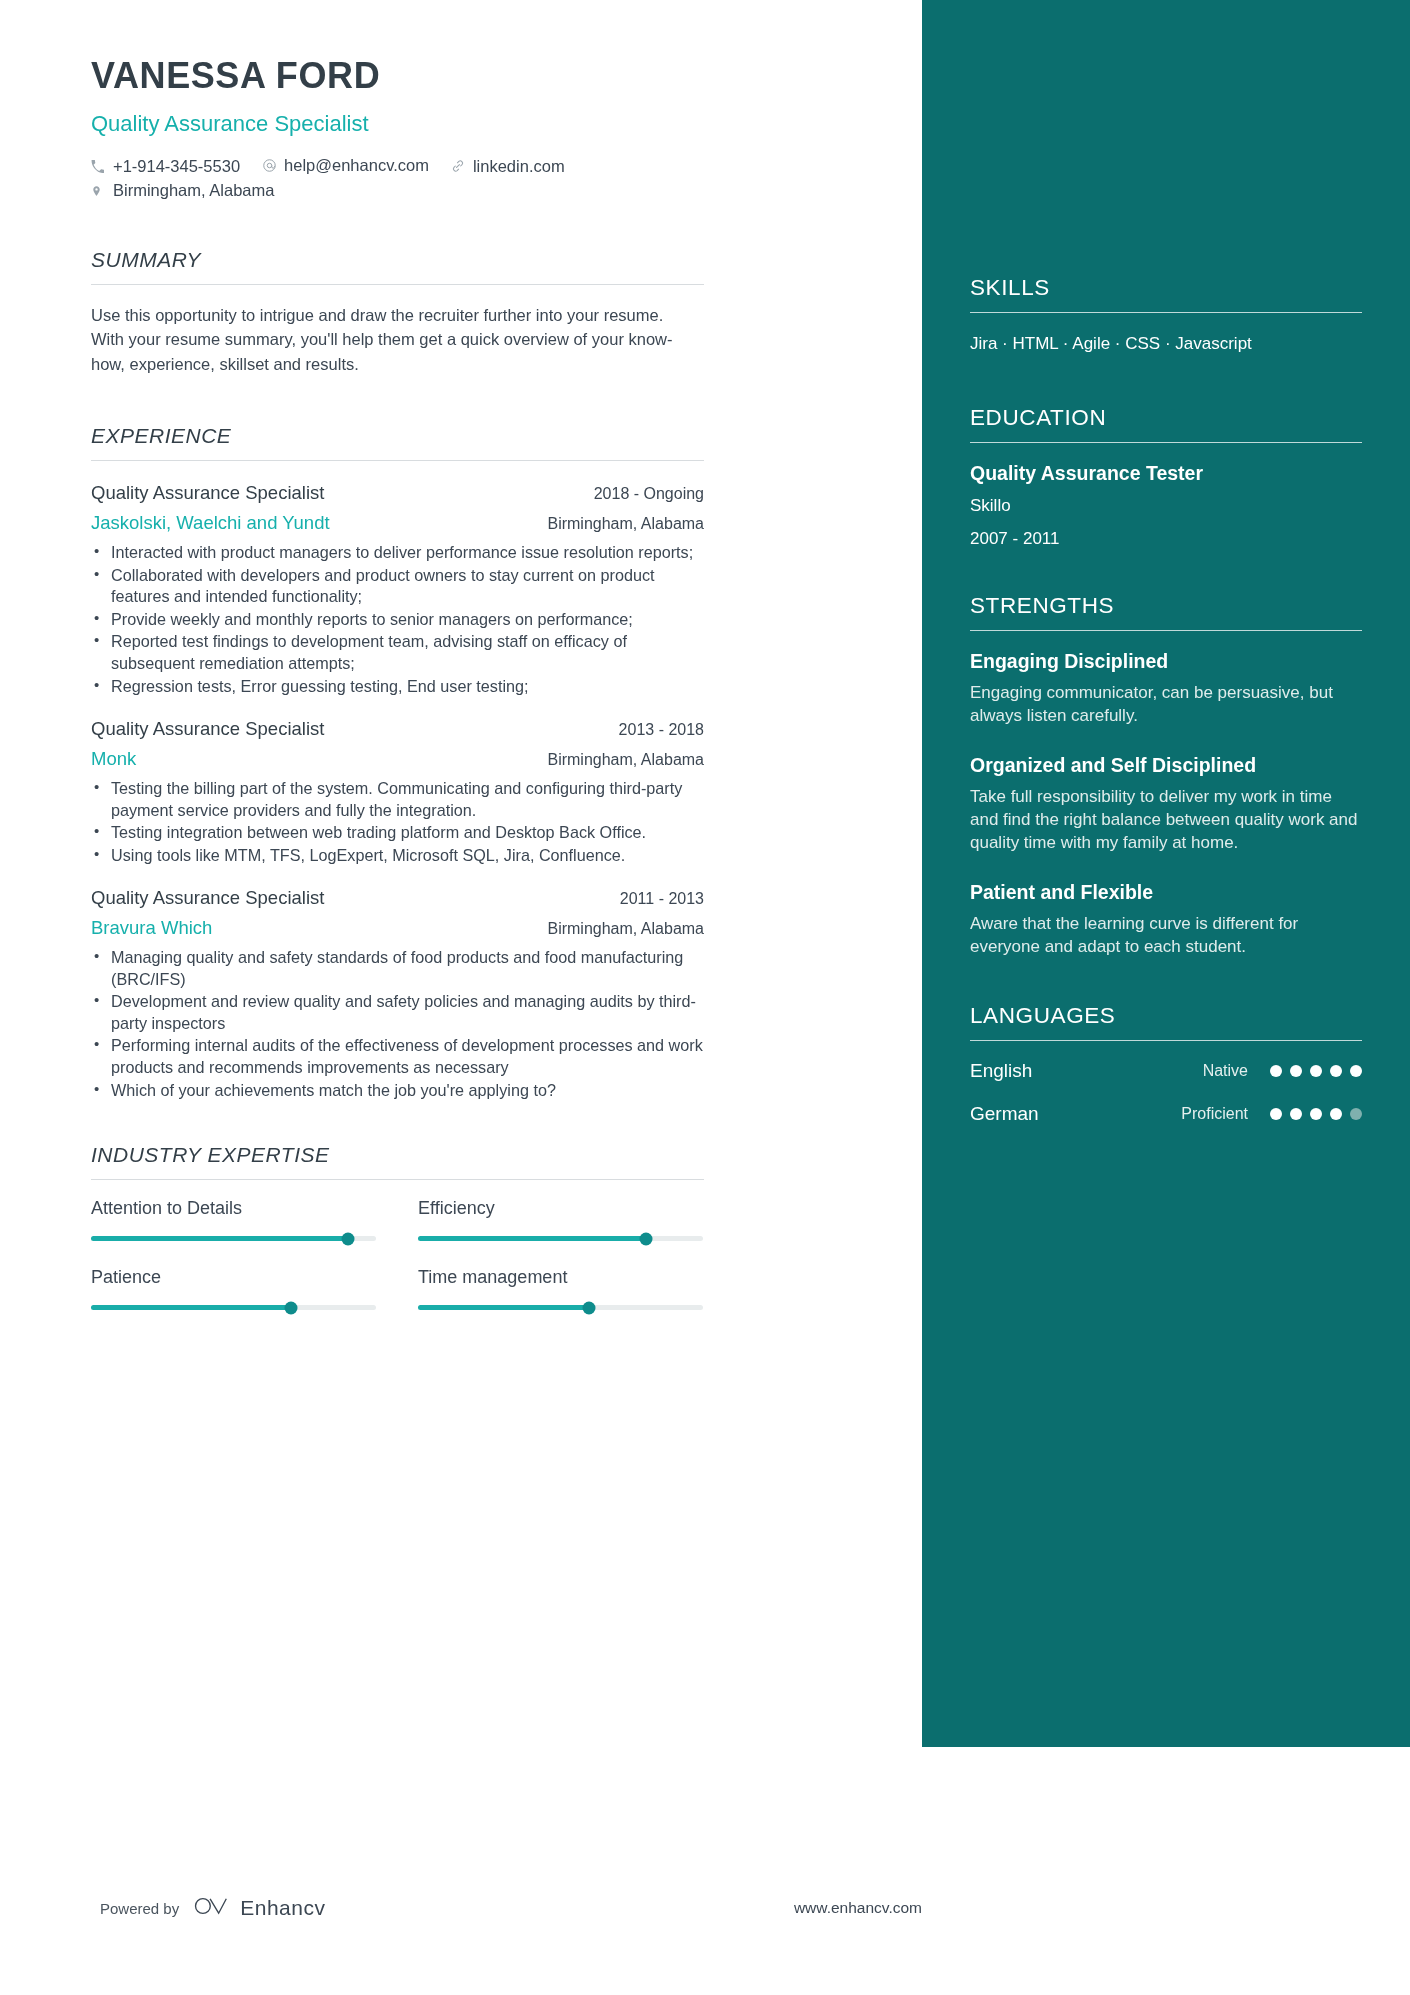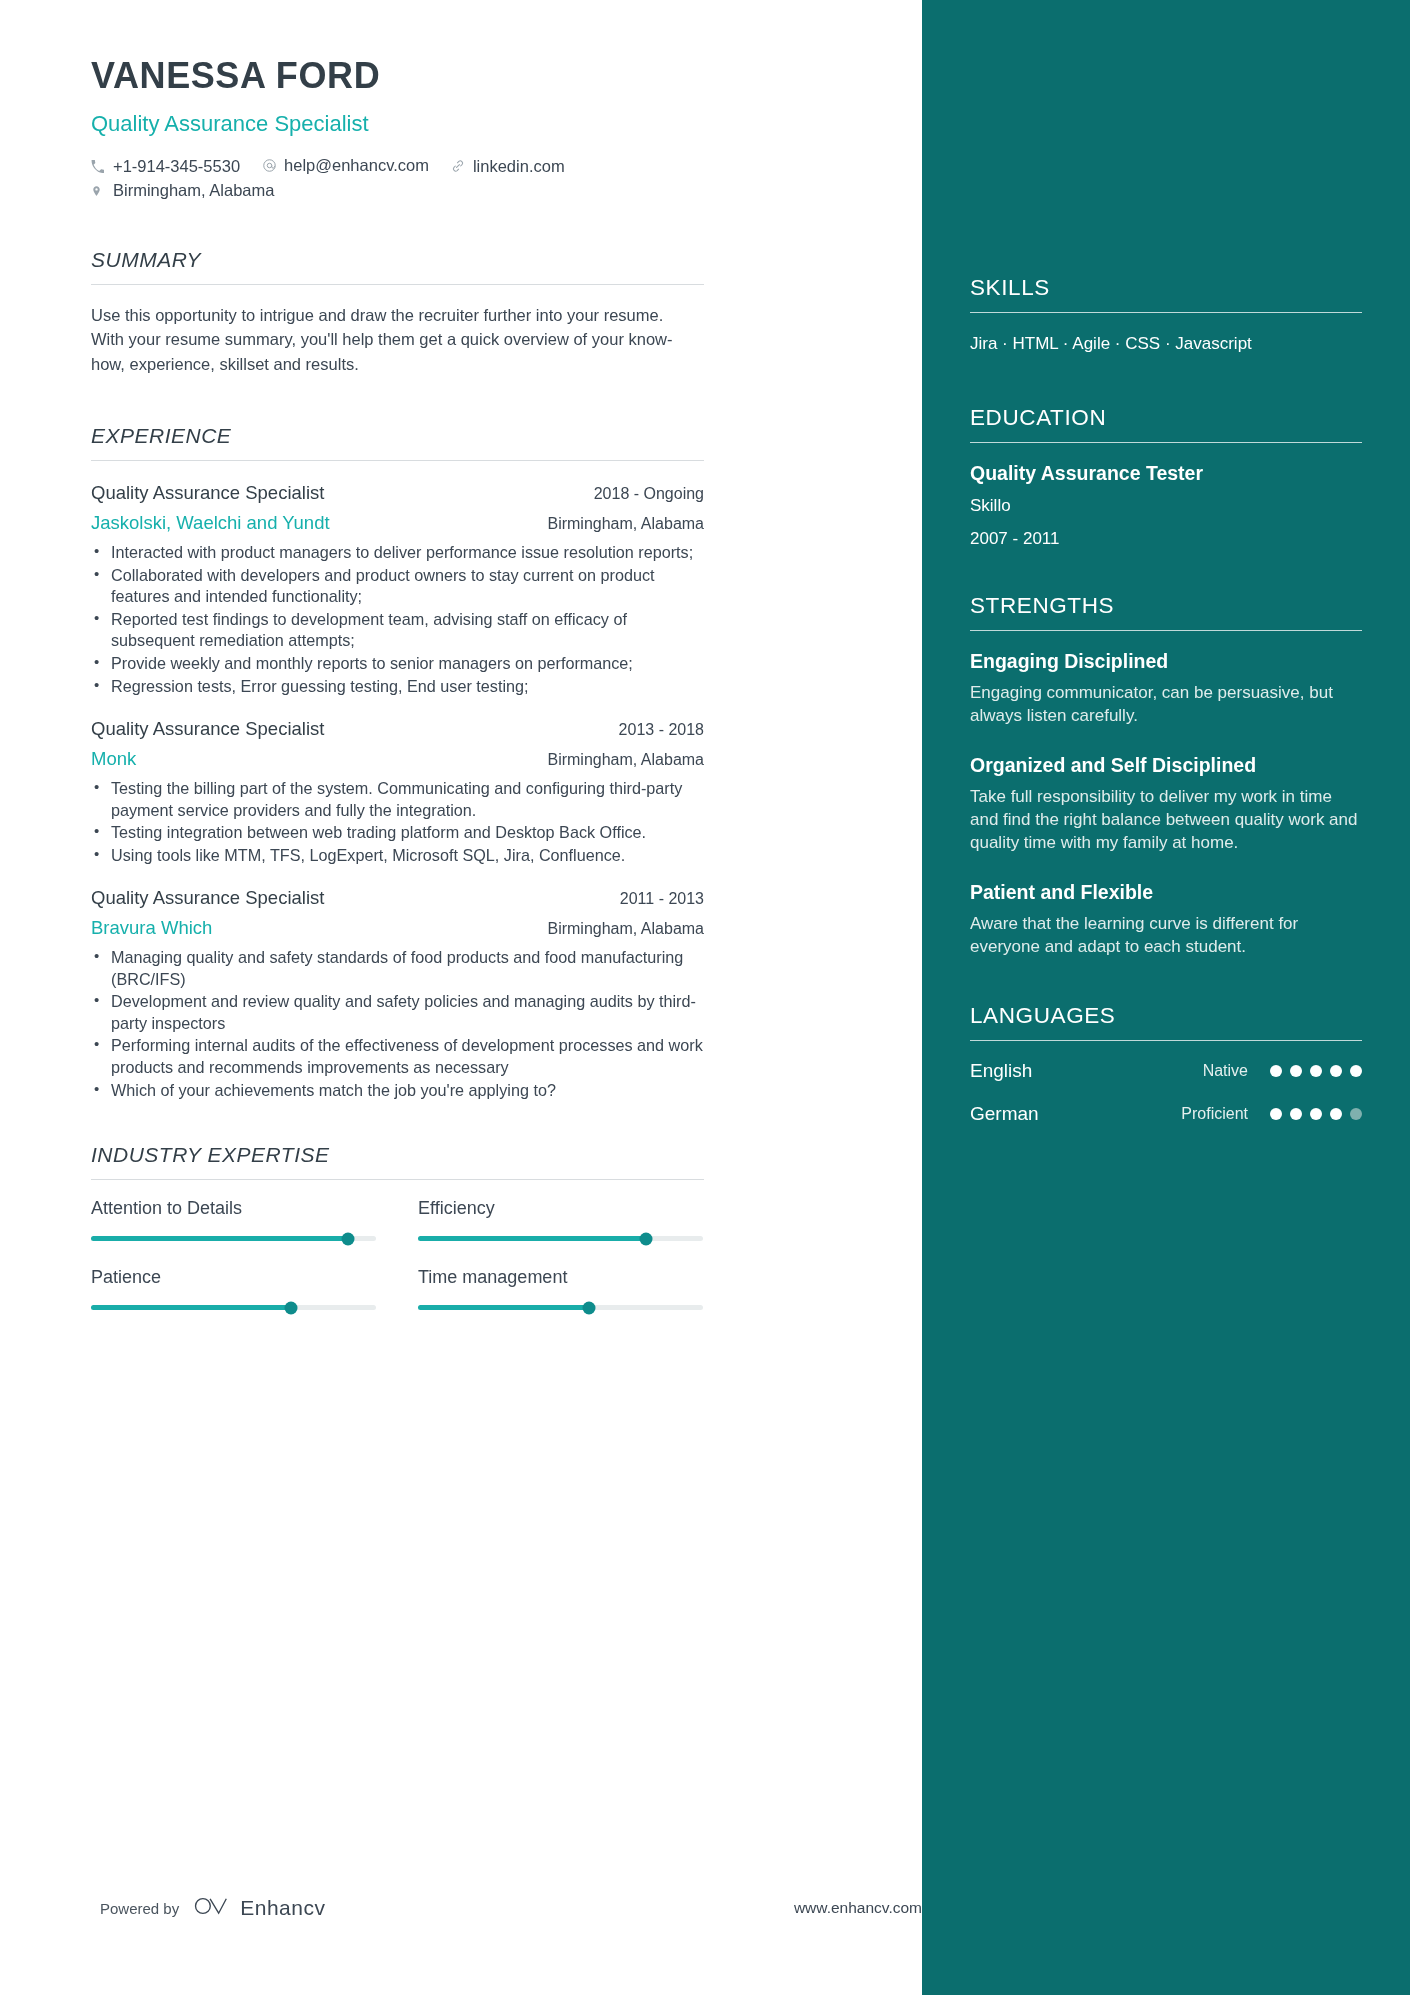--- a/index.html
+++ b/index.html
@@ -15,21 +15,21 @@
     width: 1410px;
     height: 1995px;
     background: #ffffff;
     overflow: hidden;
   }
   
   .sidebar {
     position: absolute;
     top: 0; right: 0;
     width: 488px;
-    height: 1995px;
+    height: 1747px;
     background: #0b6e6e;
   }
   .sidebar-inner { padding: 275px 48px 0 48px; }
   .side-section { margin-bottom: 48px; }
   .side-title {
     color: #ffffff;
     font-size: 22.5px;
     letter-spacing: 0.6px;
     font-weight: 400;
     padding-bottom: 11px;
@@ -394,22 +394,22 @@
           <div class="job-title">Quality Assurance Specialist</div>
           <div class="job-meta">2018 - Ongoing</div>
         </div>
         <div class="job-row second">
           <div class="job-company">Jaskolski, Waelchi and Yundt</div>
           <div class="job-meta">Birmingham, Alabama</div>
         </div>
         <ul class="bullets">
             <li>Interacted with product managers to deliver performance issue resolution reports;</li>
             <li>Collaborated with developers and product owners to stay current on product features and intended functionality;</li>
+            <li>Provide weekly and monthly reports to senior managers on performance;</li>
             <li>Reported test findings to development team, advising staff on efficacy of subsequent remediation attempts;</li>
-            <li>Provide weekly and monthly reports to senior managers on performance;</li>
             <li>Regression tests, Error guessing testing, End user testing;</li>
           </ul>
       </div>
 
       <div class="job">
         <div class="job-row">
           <div class="job-title">Quality Assurance Specialist</div>
           <div class="job-meta">2013 - 2018</div>
         </div>
         <div class="job-row second">

